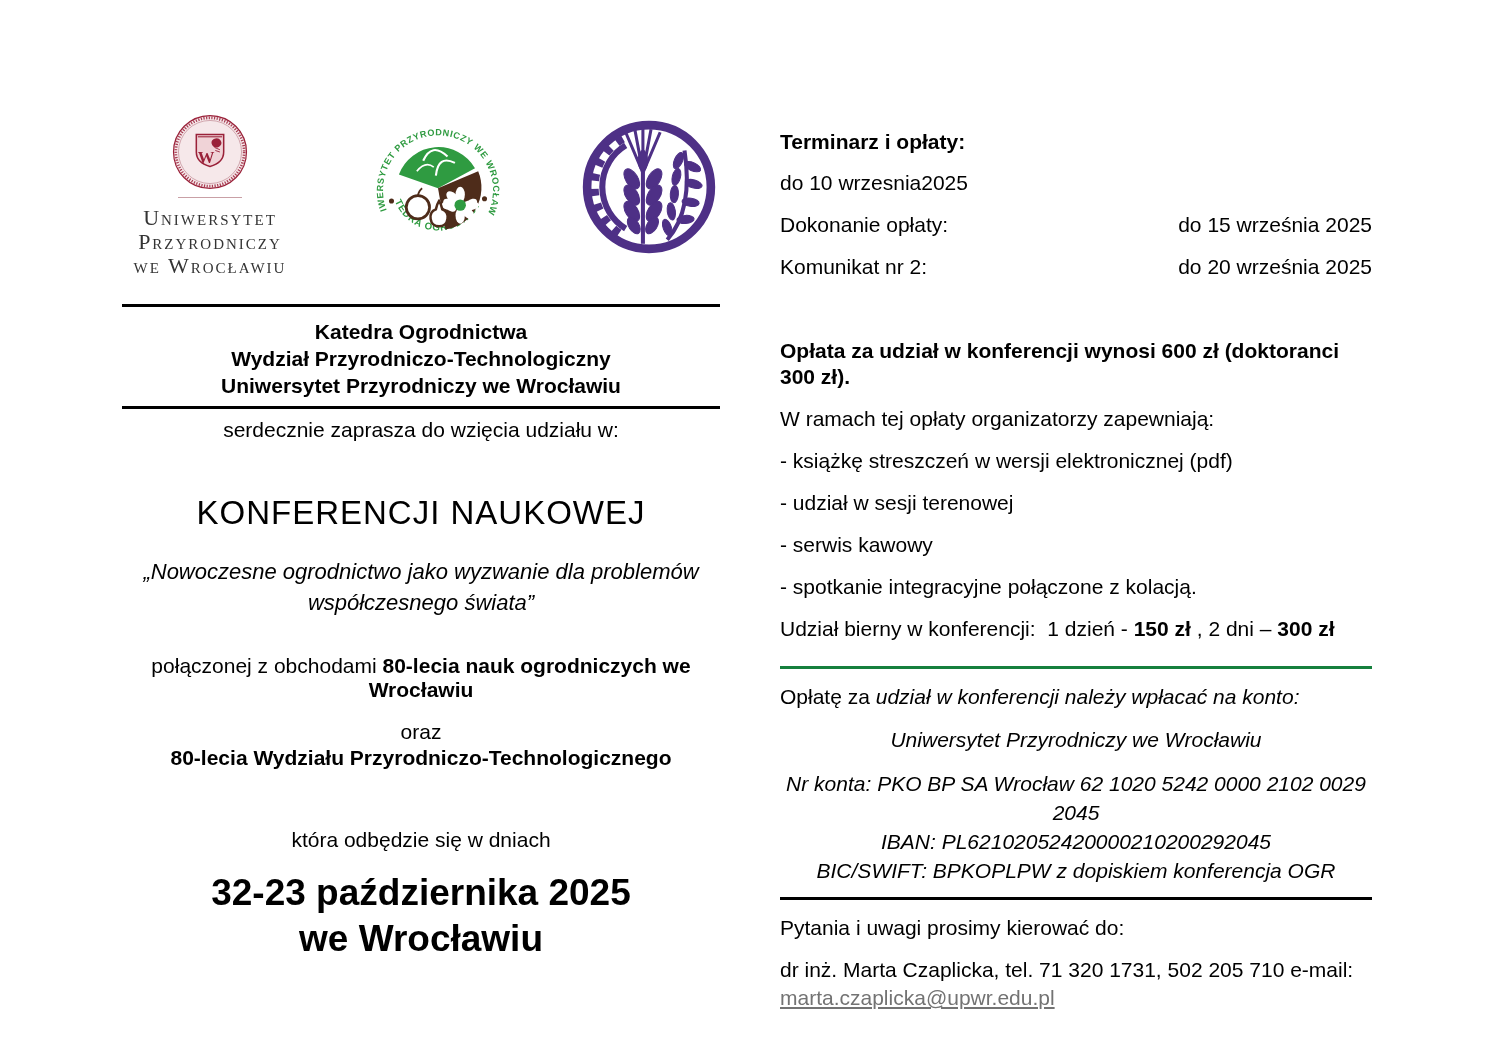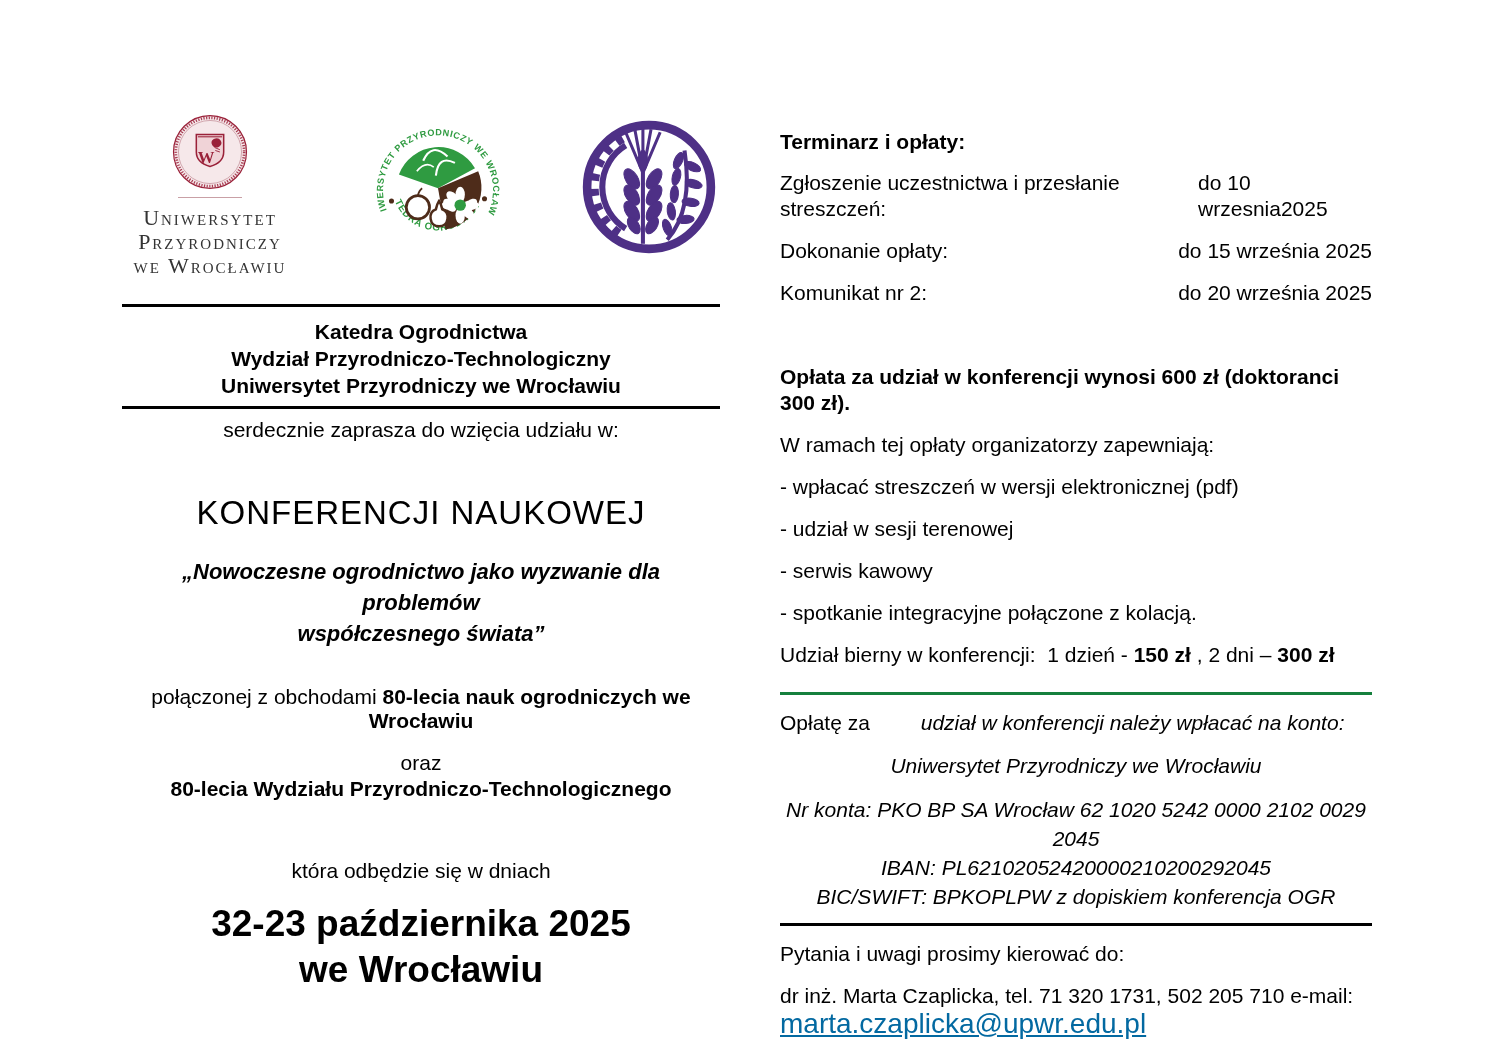--- a/index.html
+++ b/index.html
@@ -24,42 +24,42 @@
   .logo2{width:148px;}
   .logo3{width:142px;margin-top:6px;}
 
   
   .rule{border:none;border-top:3px solid #000;margin:0;width:100%;}
 
   
   .org-block{text-align:center;font-weight:bold;font-size:21px;line-height:27px;padding:11px 0 7px 0;}
   .invite{text-align:center;font-size:21px;margin-top:9px;}
   .conf-title{text-align:center;font-size:33px;letter-spacing:1px;margin-top:52px;}
-  .quote{text-align:center;font-size:22px;font-weight:bold;font-style:italic;line-height:31px;margin-top:24px;}
+  .quote{text-align:center;font-size:22px;font-weight:normal;font-style:italic;line-height:31px;margin-top:24px;}
   .combined{text-align:center;font-size:21px;margin-top:36px;white-space:pre-wrap;}
   .oraz{text-align:center;font-size:21px;margin-top:18px;}
   .anniv2{text-align:center;font-size:21px;font-weight:bold;line-height:28px;}
   .date-intro{text-align:center;font-size:21px;margin-top:56px;}
   .big-date{text-align:center;font-size:37px;font-weight:bold;line-height:46px;margin-top:18px;}
 
   
   .r-heading{margin-top:130px;font-size:21px;font-weight:bold;}
   .sched-row{display:flex;justify-content:space-between;font-size:21px;line-height:26px;margin-top:16px;white-space:pre-wrap;}
   .fee-bold{font-size:21px;font-weight:bold;margin-top:58px;line-height:26px;}
   .r-par{font-size:21px;line-height:26px;margin-top:16px;}
   .passive-wrap{margin-top:16px;padding-bottom:24px;border-bottom:3px solid #15803d;}
   .passive{font-size:21px;line-height:26px;white-space:pre-wrap;}
   .pay-intro{font-size:21px;line-height:26px;margin-top:15px;white-space:pre-wrap;}
-  .italic{font-style:italic;margin-left:45px;}
+  .italic{font-style:italic;}
   .bold{font-weight:bold;}
   .pay-center{text-align:center;font-style:italic;font-size:21px;line-height:29px;margin-top:15px;}
   .pay-block{padding-bottom:12px;border-bottom:3px solid #000;}
   .contact-intro{font-size:21px;margin-top:16px;}
   .contact-person{font-size:21px;line-height:28px;margin-top:16px;}
-  .email-link{color:#0369a1;font-size:28px;line-height:28px;}
+  .email-link{color:#737373;font-size:21px;line-height:28px;}
 </style>
 </head>
 <body>
 
 <div id="page">
 
   <div class="col-left">
 
     <div class="logos">
 
@@ -190,36 +190,35 @@
       <div>32-23 października 2025</div>
       <div>we Wrocławiu</div>
     </div>
   </div>
 
   <div class="col-right">
 
     <div class="r-heading">Terminarz i opłaty:</div>
 
     <div class="sched-row">
-      <span>Zgłoszenie uczestnictwa i przesłanie streszczeń:</span>
       <span>do 10 wrzesnia2025</span>
     </div>
     <div class="sched-row">
       <span>Dokonanie opłaty:</span>
       <span>do 15 września 2025</span>
     </div>
     <div class="sched-row">
       <span>Komunikat nr 2:</span>
       <span>do 20 września 2025</span>
     </div>
 
     <div class="fee-bold">Opłata za udział w konferencji wynosi 600 zł (doktoranci 300 zł).</div>
 
     <div class="r-par">W ramach tej opłaty organizatorzy zapewniają:</div>
-    <div class="r-par">- wpłacać streszczeń w wersji elektronicznej (pdf)</div>
+    <div class="r-par">- książkę streszczeń w wersji elektronicznej (pdf)</div>
     <div class="r-par">- udział w sesji terenowej</div>
     <div class="r-par">- serwis kawowy</div>
     <div class="r-par">- spotkanie integracyjne połączone z kolacją.</div>
 
     <div class="passive-wrap">
       <div class="passive"><span>Udział bierny w konferencji:  1 dzień - </span><span class="bold">150 zł</span><span> , 2 dni – </span><span class="bold">300 zł</span></div>
     </div>
 
     <div class="pay-block">
       <div class="pay-intro"><span>Opłatę za </span><span class="italic">udział w konferencji należy wpłacać na konto:</span></div>

